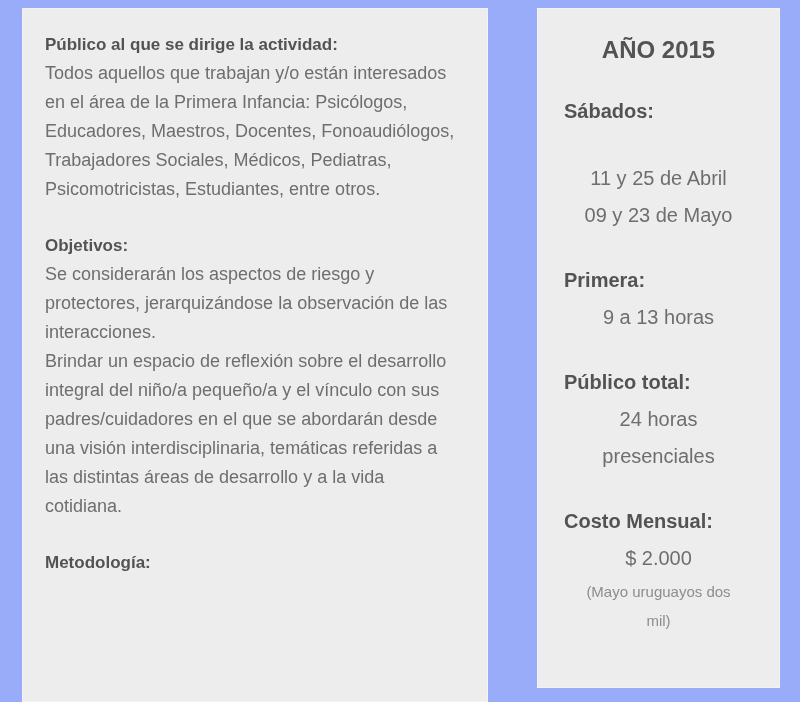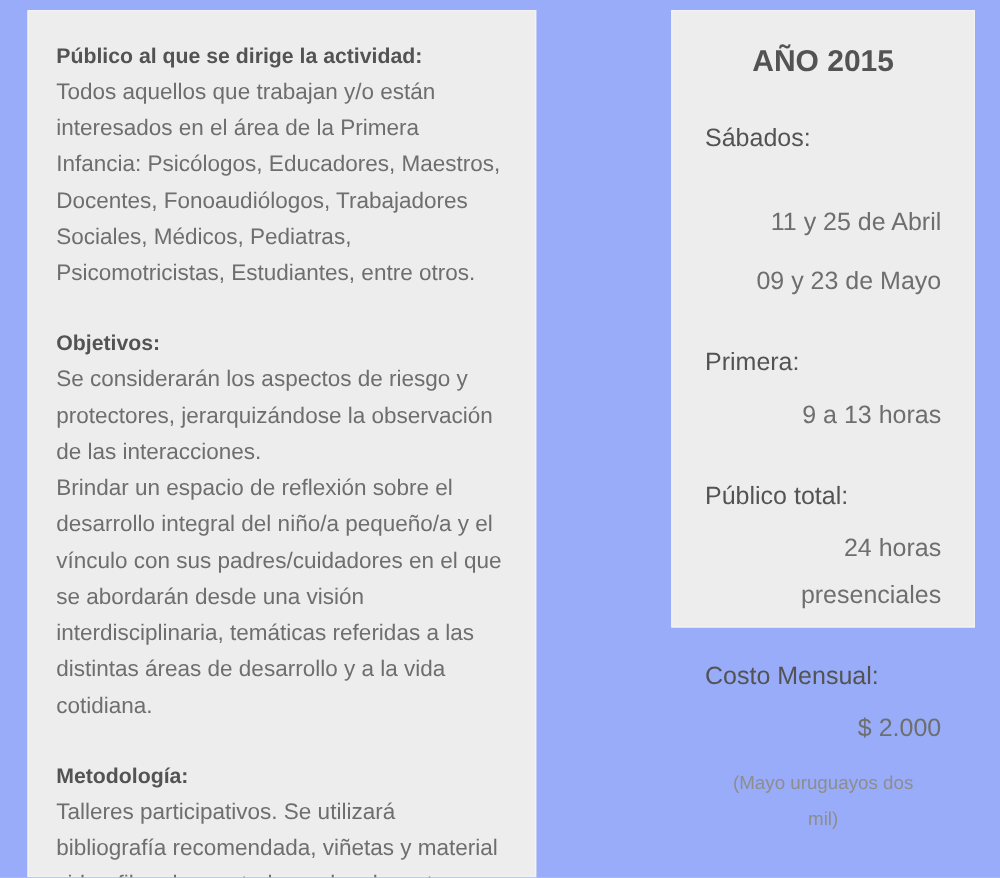--- a/index.html
+++ b/index.html
@@ -17,29 +17,29 @@
   }
   .panel {
     position: absolute;
     box-sizing: border-box;
     background: var(--panel, #ededed);
     border: 1px solid #f3f3f3;
   }
   .panel-left {
     left: 22px;
     top: 8px;
-    width: 407px;
+    width: 466px;
     height: 694px;
     padding: 21px 26px 20px 22px;
   }
   .panel-right {
     left: 537px;
     top: 8px;
     width: 243px;
-    height: 494px;
+    height: 680px;
     padding: 26px 26px 7px 26px;
   }
   
   .lp-section + .lp-section { margin-top: 27px; }
   .lp-heading {
     margin: 0;
     font-size: 17px;
     line-height: 29px;
     font-weight: bold;
     color: var(--heading, #535353);
@@ -57,32 +57,32 @@
     line-height: 30px;
     font-weight: bold;
     text-align: center;
     color: var(--heading, #535353);
   }
   .rp-section { margin-top: 32px; }
   .rp-section:first-of-type { margin-top: 0; }
   .rp-label {
     font-size: 20px;
     line-height: 28px;
-    font-weight: normal;
+    font-weight: bold;
     color: var(--heading, #535353);
   }
   .rp-values {
     margin-top: 5px;
     font-size: 20px;
     line-height: 37px;
     text-align: center;
     color: var(--body, #6e6e6e);
   }
   .rp-section:first-of-type .rp-values { margin-top: 35px; }
-  .rp-value { max-width: 191px; margin: 10px auto; text-align: right; }
+  .rp-value { max-width: 191px; margin: 0 auto; }
   .rp-note {
     max-width: 170px;
     margin: 0 auto;
     font-size: 15px;
     line-height: 29px;
     text-align: center;
     color: var(--note, #8d8d8d);
   }
 </style>
 </head>
@@ -94,21 +94,20 @@
         <h3 class="lp-heading">Público al que se dirige la actividad:</h3>
         <p class="lp-paragraph">Todos aquellos que trabajan y/o están interesados en el área de la Primera Infancia: Psicólogos, Educadores, Maestros, Docentes, Fonoaudiólogos, Trabajadores Sociales, Médicos, Pediatras, Psicomotricistas, Estudiantes, entre otros.</p>
       </section>
       <section class="lp-section">
         <h3 class="lp-heading">Objetivos:</h3>
         <p class="lp-paragraph">Se considerarán los aspectos de riesgo y protectores, jerarquizándose la observación de las interacciones.</p>
         <p class="lp-paragraph">Brindar un espacio de reflexión sobre el desarrollo integral del niño/a pequeño/a y el vínculo con sus padres/cuidadores en el que se abordarán desde una visión interdisciplinaria, temáticas referidas a las distintas áreas de desarrollo y a la vida cotidiana.</p>
       </section>
       <section class="lp-section">
         <h3 class="lp-heading">Metodología:</h3>
-        <p class="lp-paragraph">Talleres participativos. Se utilizará bibliografía recomendada, viñetas y material video-filmado aportado por las docentes.</p>
       </section>
     </div>
   <div class="panel panel-right" id="right-panel">
     <div class="rp-title">AÑO 2015</div>
     <div id="right-sections">
         <section class="rp-section">
           <div class="rp-label">Sábados:</div>
           <div class="rp-values">
             <div class="rp-value">11 y 25 de Abril</div>
             <div class="rp-value">09 y 23 de Mayo</div>

